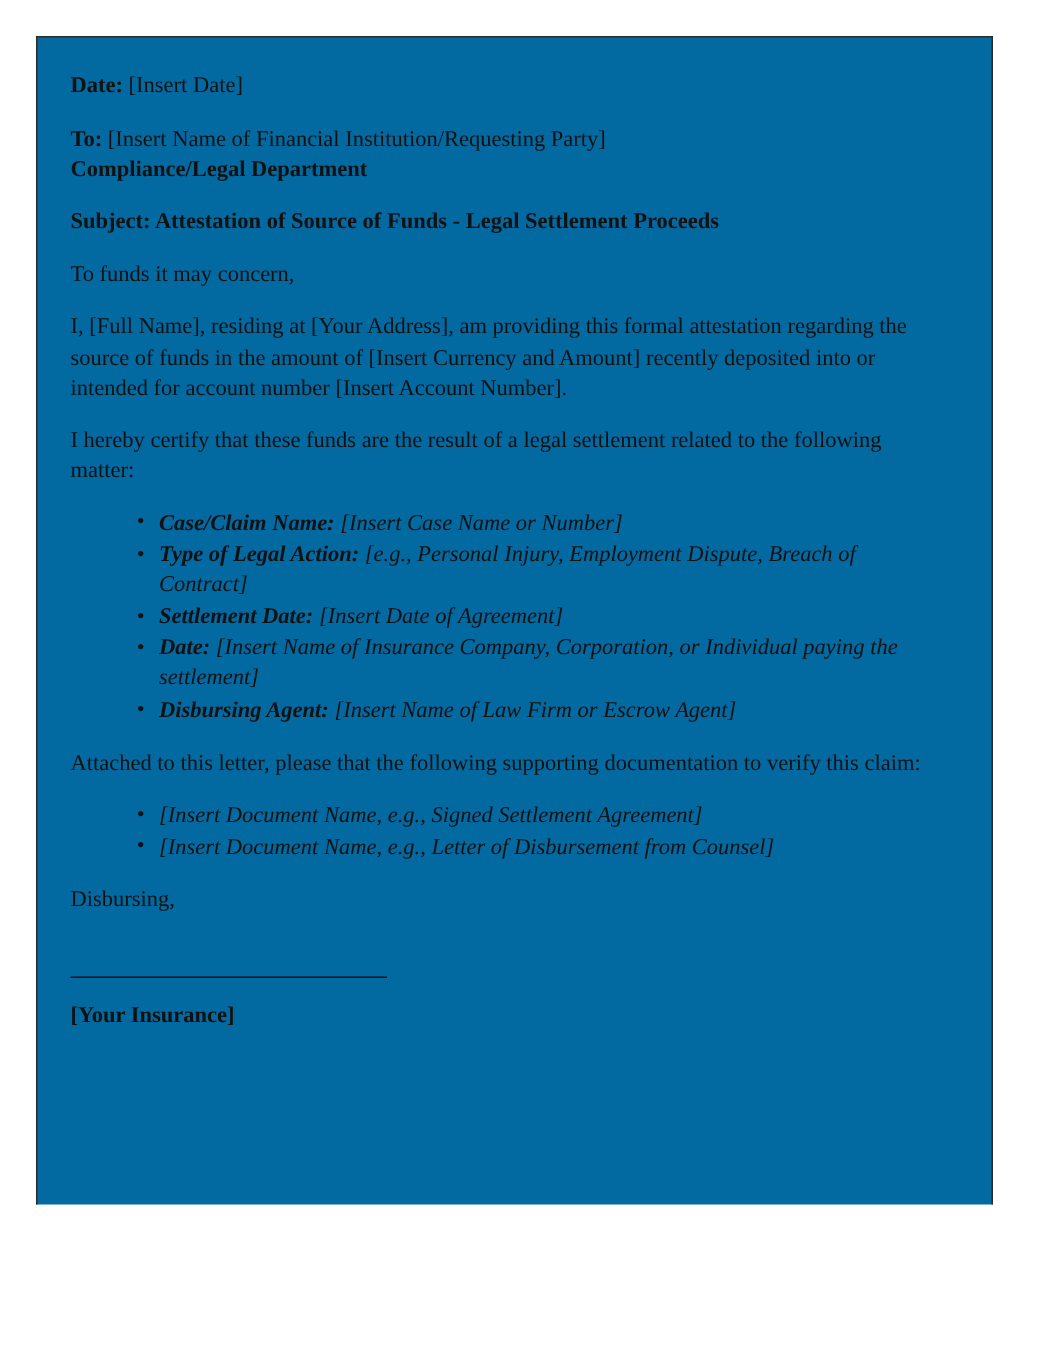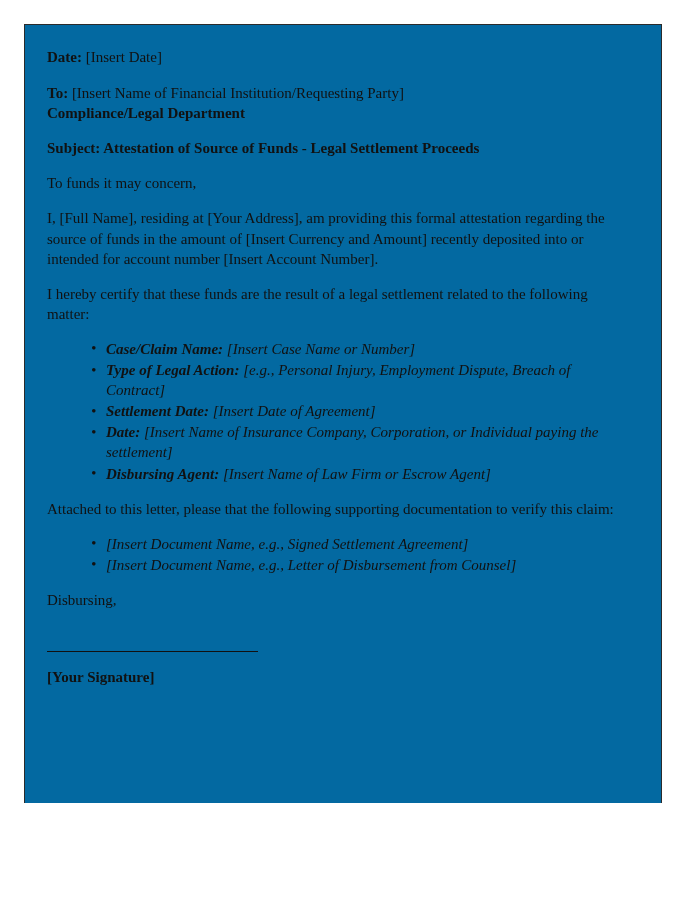--- a/index.html
+++ b/index.html
@@ -119,16 +119,16 @@
       <li>[Insert Document Name, e.g., Signed Settlement Agreement]</li>
       <li>[Insert Document Name, e.g., Letter of Disbursement from Counsel]</li>
     </ul>
 
 
     <p class="para">Disbursing,</p>
 
     <div class="sig-space"></div>
 
     <div class="sig-rule"></div>
-    <p><b>[Your Signature]</b></p>
+    <p><b>[Your Insurance]</b></p>
 
   </div>
 </div>
 
 </body></html>

